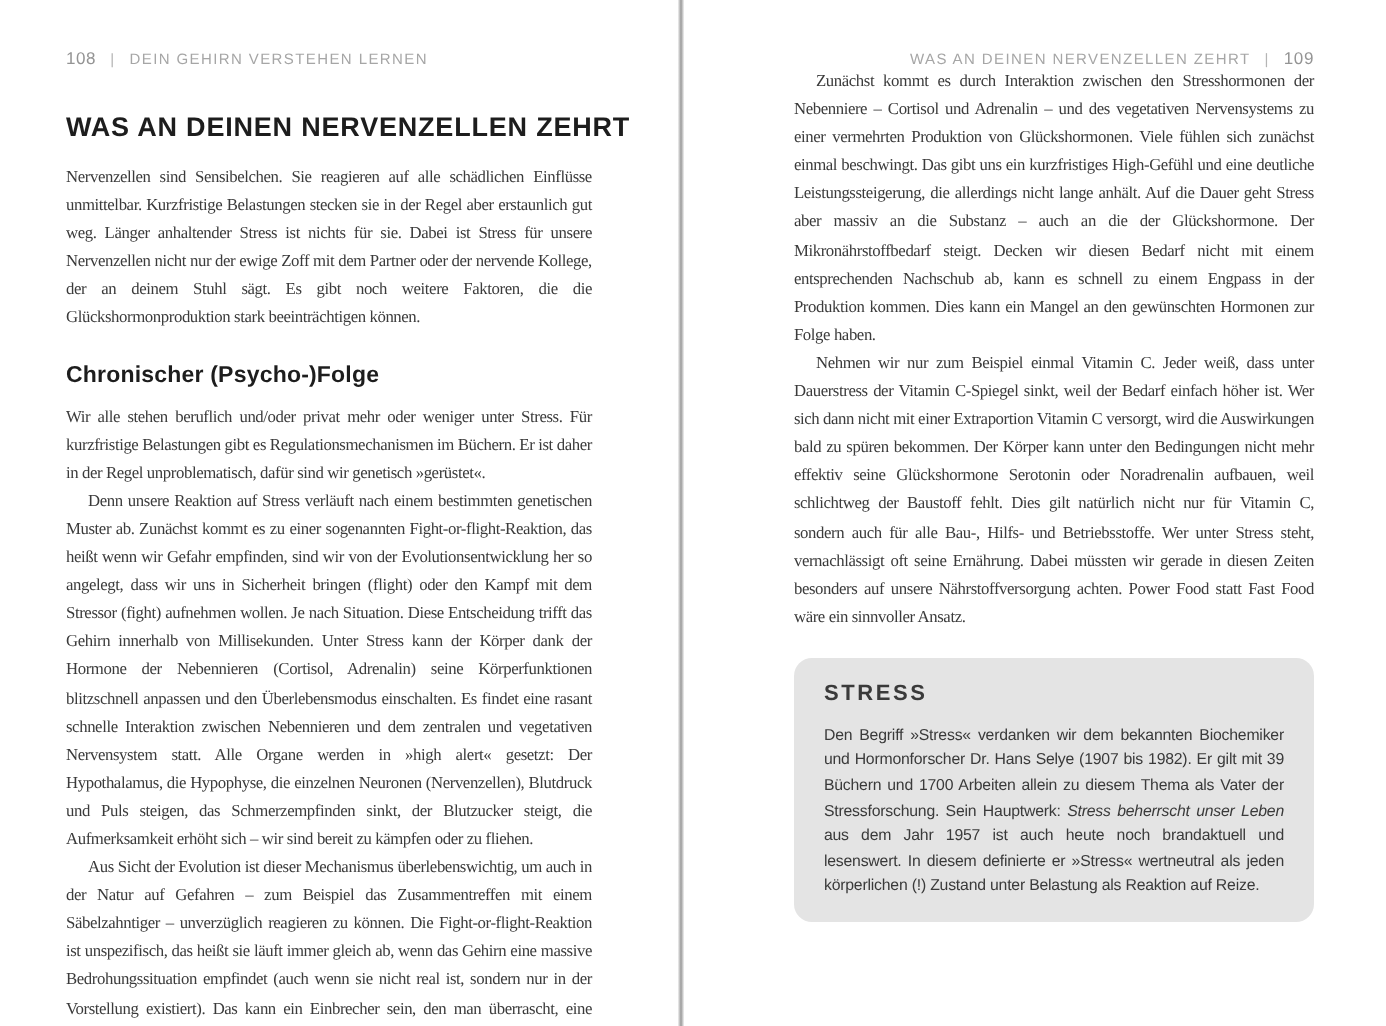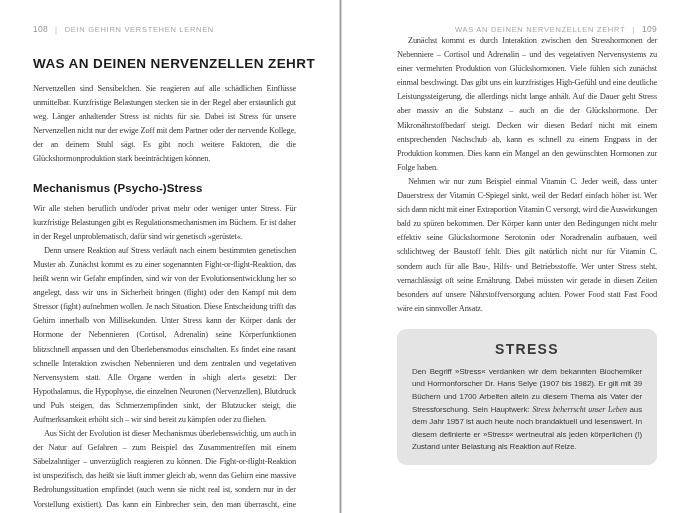--- a/index.html
+++ b/index.html
@@ -44,45 +44,45 @@
   }
   p.body.indent { text-indent: 11px; }
   .page.right p.body.lead { margin-top: 18px; }
 
   .info-box {
     background: #e4e4e4; border-radius: 9px;
     margin-top: 13px; padding: 12px 15px 11px 15px;
   }
   .box-title {
     font-family: "Liberation Sans", sans-serif;
-    font-weight: bold; font-size: 14px; letter-spacing: 1.3px;
-    text-align: center; color: #3a3a3a; margin: 0 0 9px 0;
+    font-weight: bold; font-size: 11px; letter-spacing: 1.3px;
+    color: #3a3a3a; margin: 0 0 9px 0;
   }
   .box-text {
     font-family: "Liberation Sans", sans-serif;
     font-size: 7.9px; line-height: 12.6px; letter-spacing: -0.1px;
     text-align: justify; color: #3a3a3a; margin: 0;
   }
-  .box-text em { font-style: italic; font-family: Liberation Serif, serif; }
+  .box-text em { font-style: italic; }
 </style>
 </head>
 <body>
 
 <div class="spread">
 
   <div class="page left">
     <div class="running-header">
       <span class="pagenum">108</span><span class="sep">|</span><span>DEIN GEHIRN VERSTEHEN LERNEN</span>
     </div>
 
     <h1 class="chapter-title">WAS AN DEINEN NERVENZELLEN ZEHRT</h1>
 
     <p class="body">Nervenzellen sind Sensibelchen. Sie reagieren auf alle schädlichen Einflüsse unmittelbar. Kurzfristige Belastungen stecken sie in der Regel aber erstaunlich gut weg. Länger anhaltender Stress ist nichts für sie. Dabei ist Stress für unsere Nervenzellen nicht nur der ewige Zoff mit dem Partner oder der nervende Kollege, der an deinem Stuhl sägt. Es gibt noch weitere Faktoren, die die Glückshormonproduktion stark beeinträchtigen können.</p>
 
-    <h2 class="section-heading">Mechanismus (Psycho-)Stress</h2>
+    <h2 class="section-heading">Chronischer (Psycho-)Folge</h2>
 
     <p class="body">Wir alle stehen beruflich und/oder privat mehr oder weniger unter Stress. Für kurzfristige Belastungen gibt es Regulationsmechanismen im Büchern. Er ist daher in der Regel unproblematisch, dafür sind wir genetisch »gerüstet«.</p>
     <p class="body indent">Denn unsere Reaktion auf Stress verläuft nach einem bestimmten genetischen Muster ab. Zunächst kommt es zu einer sogenannten Fight-or-flight-Reaktion, das heißt wenn wir Gefahr empfinden, sind wir von der Evolutionsentwicklung her so angelegt, dass wir uns in Sicherheit bringen (flight) oder den Kampf mit dem Stressor (fight) aufnehmen wollen. Je nach Situation. Diese Entscheidung trifft das Gehirn innerhalb von Millisekunden. Unter Stress kann der Körper dank der Hormone der Nebennieren (Cortisol, Adrenalin) seine Körperfunktionen blitzschnell anpassen und den Überlebensmodus einschalten. Es findet eine rasant schnelle Interaktion zwischen Nebennieren und dem zentralen und vegetativen Nervensystem statt. Alle Organe werden in »high alert« gesetzt: Der Hypothalamus, die Hypophyse, die einzelnen Neuronen (Nervenzellen), Blutdruck und Puls steigen, das Schmerzempfinden sinkt, der Blutzucker steigt, die Aufmerksamkeit erhöht sich – wir sind bereit zu kämpfen oder zu fliehen.</p>
     <p class="body indent">Aus Sicht der Evolution ist dieser Mechanismus überlebenswichtig, um auch in der Natur auf Gefahren – zum Beispiel das Zusammentreffen mit einem Säbelzahntiger – unverzüglich reagieren zu können. Die Fight-or-flight-Reaktion ist unspezifisch, das heißt sie läuft immer gleich ab, wenn das Gehirn eine massive Bedrohungssituation empfindet (auch wenn sie nicht real ist, sondern nur in der Vorstellung existiert). Das kann ein Einbrecher sein, den man überrascht, eine Auseinandersetzung mit dem Partner,</p>
   </div>
 
   <div class="gutter"></div>
 
   <div class="page right">
     <div class="running-header align-right">

